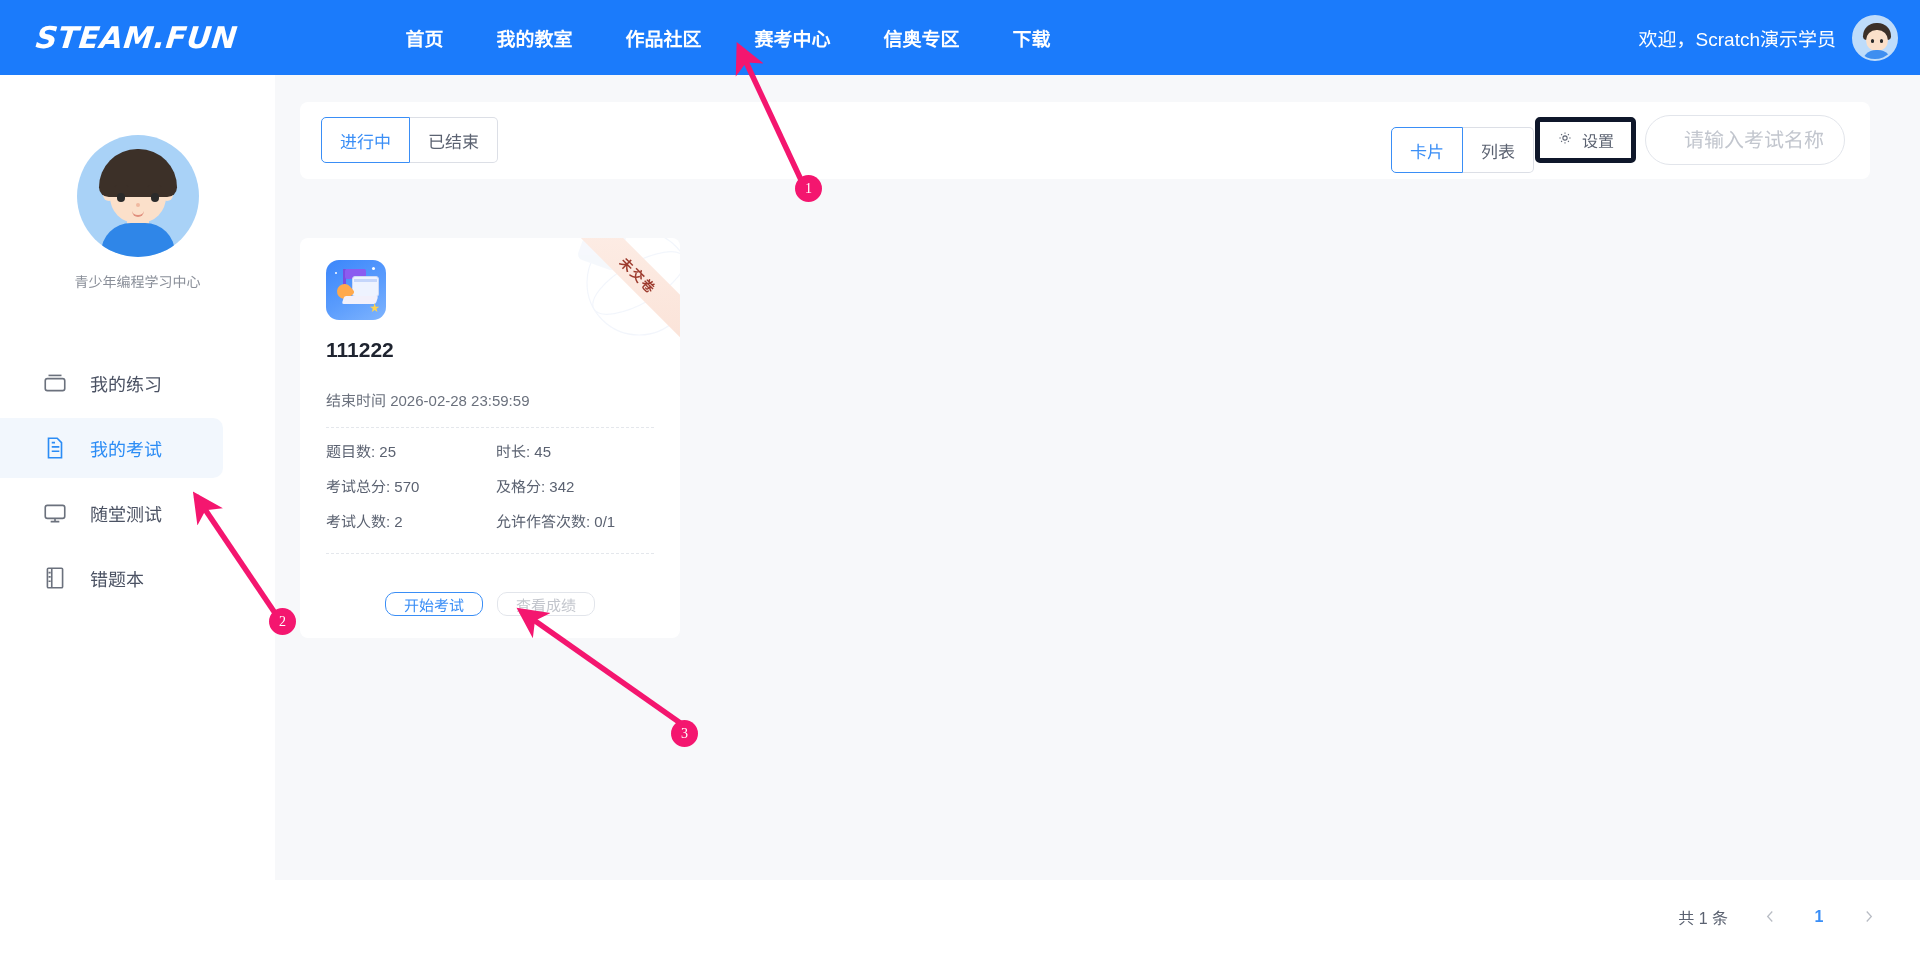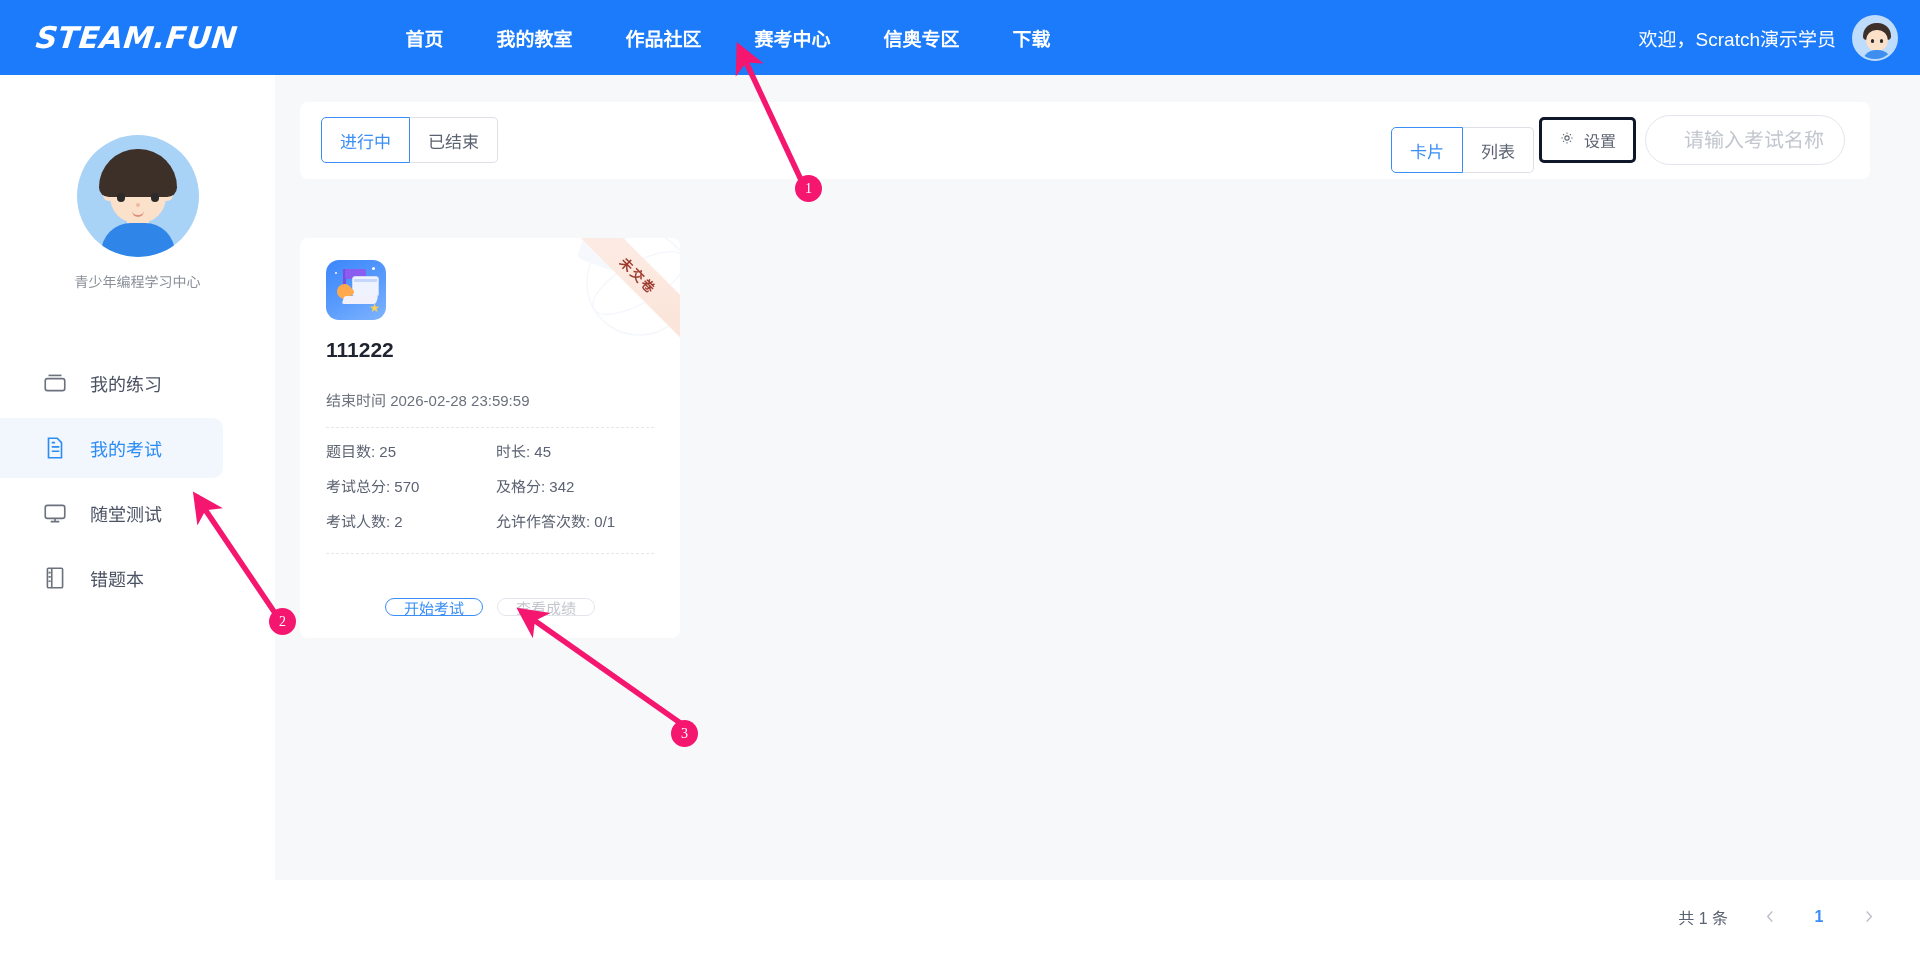--- a/index.html
+++ b/index.html
@@ -112,21 +112,21 @@
   .seg-btn.active {
     color: #3a8ef6; border-color: #3a8ef6; position: relative; z-index: 2;
   }
   .seg-status { left: 21px; top: 15px; }
   .seg-view   { right: 336px; top: 25px; padding-left: 28px; }
   .seg-view .seg-btn { min-width: 70px; }
 
   .settings-btn {
     position: absolute; right: 234px; top: 15px;
     height: 46px; padding: 0 17px; display: flex; align-items: center; gap: 9px;
-    background: #fff; border: 3px solid #0f172a; border-radius: 5px;
+    background: #fff; border: 5px solid #0f172a; border-radius: 5px;
     font-size: 16px; color: #5b6271; cursor: pointer;
   }
   .search-box {
     position: absolute; right: 25px; top: 13px; width: 200px; height: 50px;
     border: 1px solid #e2e5eb; border-radius: 25px; background: #fff;
     display: flex; align-items: center; padding: 0 18px 0 22px;
   }
   .search-box input {
     flex: 1; border: none; outline: none; font-size: 20px; color: #c2410c;
     background: transparent; font-family: inherit; margin-left: 16px;
@@ -174,21 +174,21 @@
   .divider { margin: 10px 0 0 0; border-top: 1px dashed #e4e7ec; }
   .meta-grid {
     display: grid; grid-template-columns: 170px 1fr; row-gap: 0; margin-top: 6px;
   }
   .meta-cell { font-size: 15px; color: #5b6271; line-height: 35px; white-space: nowrap; }
   .card-actions {
     position: absolute; left: 0; right: 0; bottom: 22px;
     display: flex; justify-content: center; gap: 14px;
   }
   .btn {
-    height: 18px; padding: 0 18px; border-radius: 15px; font-size: 15px;
+    height: 24px; padding: 0 18px; border-radius: 10px; font-size: 15px;
     display: flex; align-items: center; justify-content: center; cursor: pointer;
     background: #fff; font-family: inherit;
   }
   .btn-primary { color: #3a8ef6; border: 1px solid #3a8ef6; }
   .btn-disabled { color: #c3c6cd; border: 1px solid #e2e5eb; cursor: not-allowed; }
 
   
   .footer {
     position: absolute; left: 275px; top: 880px; width: 1645px; height: 73px;
     background: #ffffff; display: flex; align-items: center; justify-content: flex-end;

